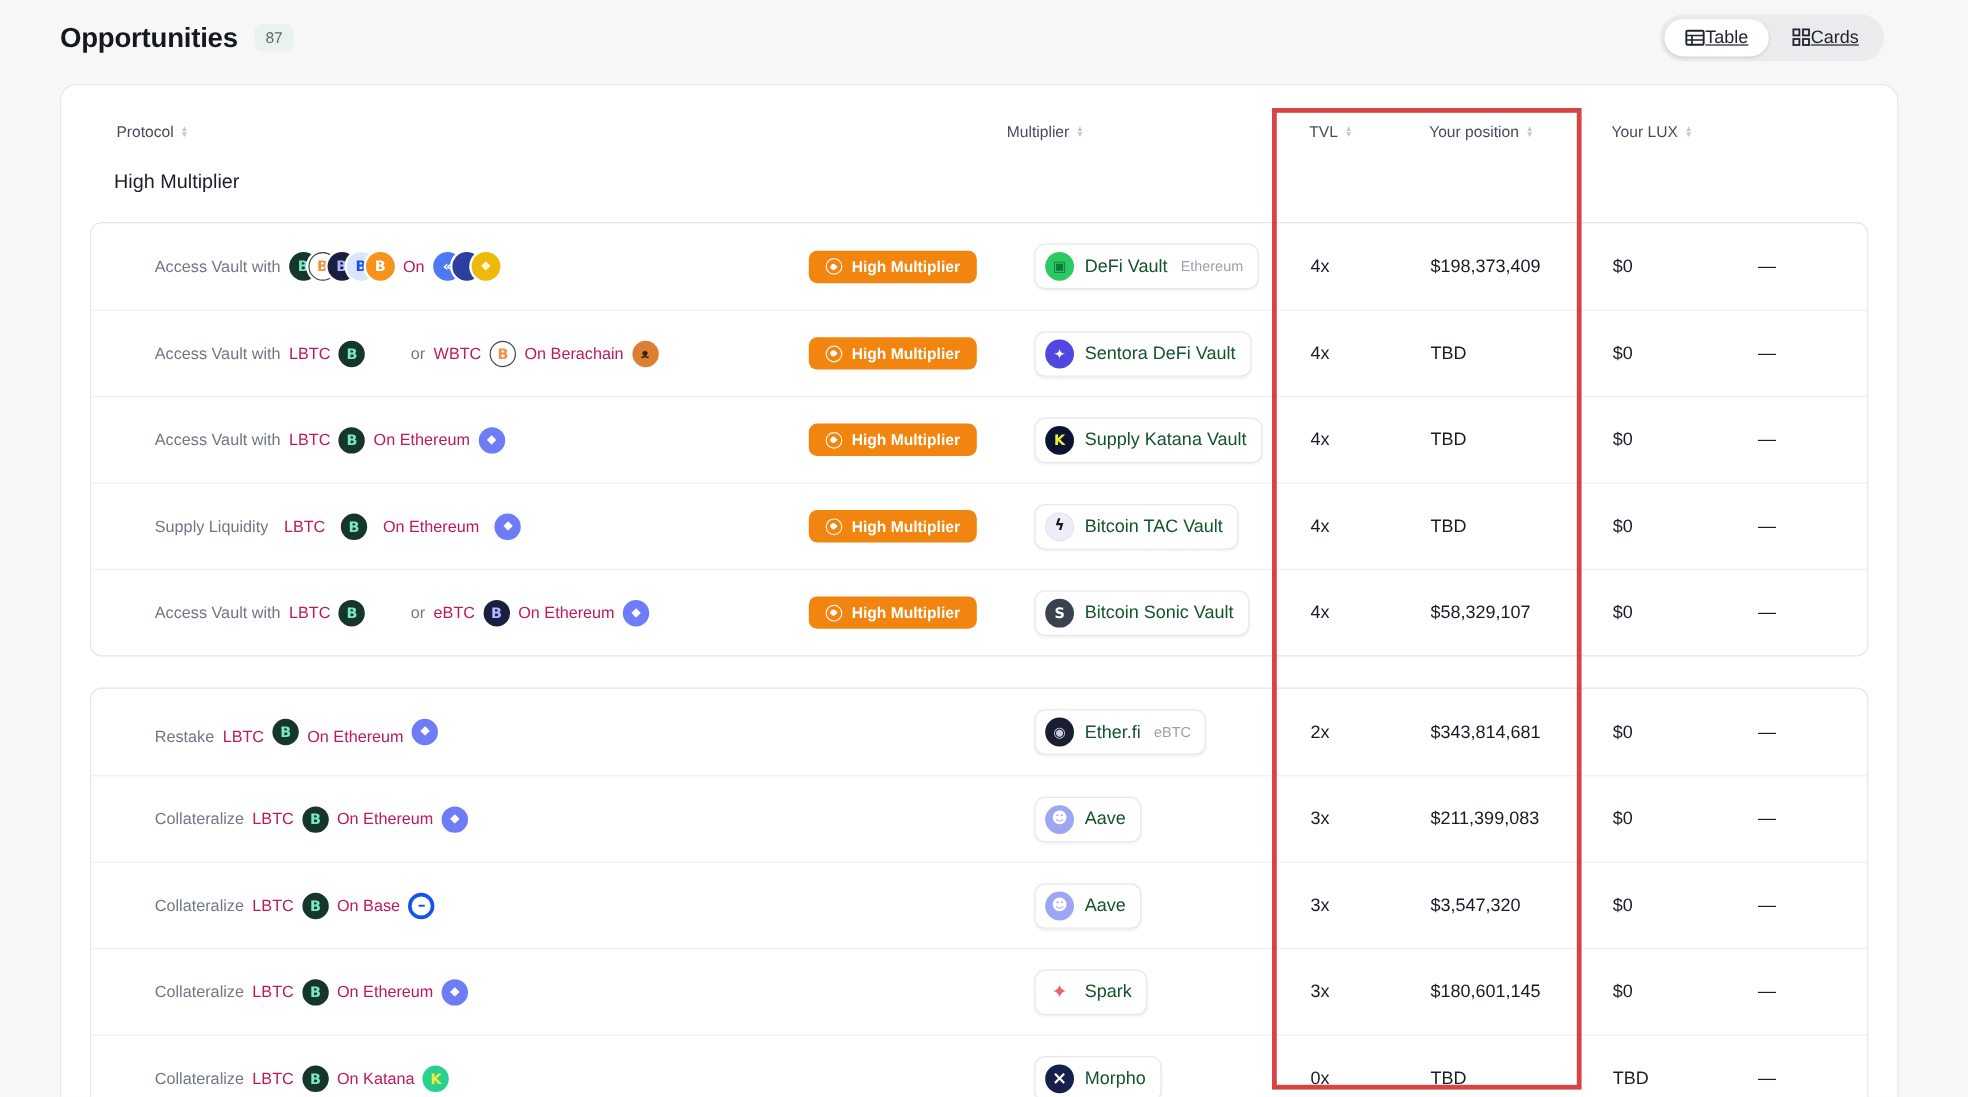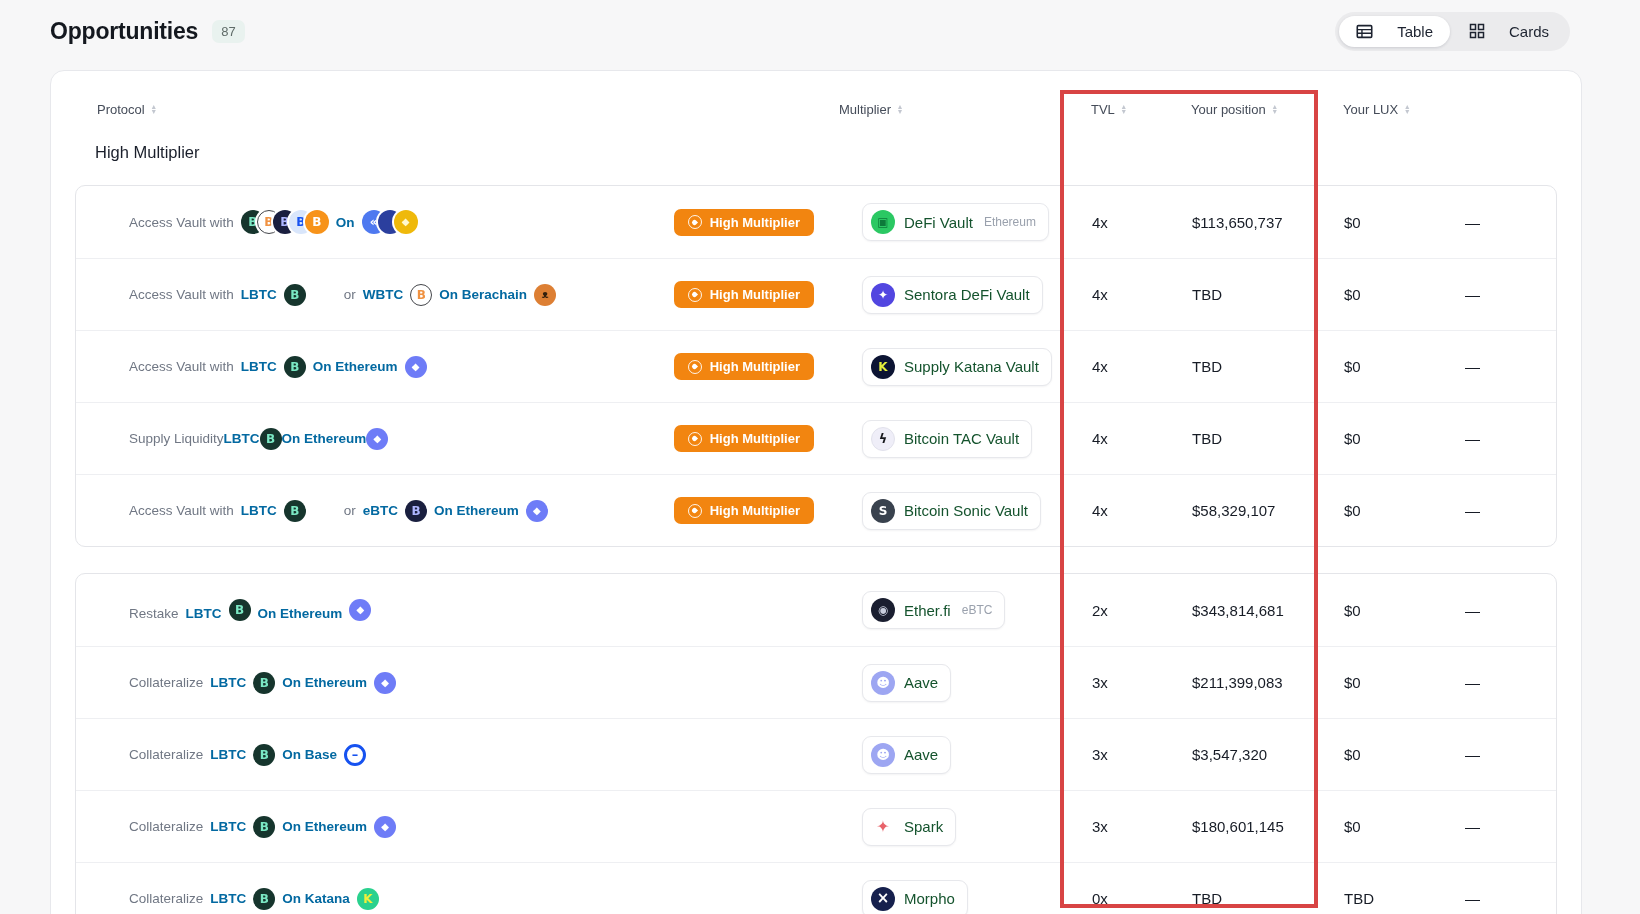--- a/index.html
+++ b/index.html
@@ -11,22 +11,22 @@
     color:#171C26;
   }
 
   
   .topbar { display:flex; justify-content:space-between; align-items:center; padding:10px 70px 0 50px; height:52px; }
   .title-wrap { display:flex; align-items:center; }
   .page-title { margin:0; font-size:23px; font-weight:700; color:#14181F; letter-spacing:-.2px; }
   .count-badge { background:#E9F2EF; color:#5F6B68; font-size:13px; padding:4px 9px; border-radius:7px; margin-left:14px; }
 
   .view-toggle { display:flex; align-items:center; background:#EBEBED; border-radius:22px; padding:4px; gap:2px; }
-  .toggle-btn { display:flex; align-items:center; gap:24px; border:none; background:transparent; border-radius:17px;
-    padding:7px 17px; font-size:15px; color:#1D2330; font-family:inherit; cursor:pointer; }
+  .toggle-btn { display:flex; align-items:center; gap:0; border:none; background:transparent; border-radius:17px;
+    padding:7px 17px; font-size:15px; color:#1D2330; font-family:inherit; cursor:pointer;text-decoration:underline; }
   .toggle-btn.active { background:#fff; box-shadow:0 1px 3px rgba(16,24,40,.14); }
   .toggle-btn svg { display:block; }
 
   
   .card { margin:18px 58px 0 50px; background:#fff; border:1px solid #E7E8EC; border-radius:14px;
     padding:18px 24px 40px 24px; height:900px; }
 
   
   .thead { display:grid; grid-template-columns:742px 252px 100px 152px 121px 1fr; align-items:center;
     padding-left:22px; height:40px; }
@@ -38,21 +38,21 @@
 
   
   .group { margin-top:18px; border:1px solid #E4E5E9; border-radius:10px; background:#fff; overflow:hidden; }
   .group + .group { margin-top:26px; }
   .row { display:grid; grid-template-columns:764px 230px 100px 152px 121px 1fr; align-items:center;
     height:72px; padding-left:22px; cursor:pointer; }
   .row + .row { border-top:1px solid #EEEFF2; }
 
   .cell { font-size:15px; color:#171C26; }
   .cell-strategy { display:flex; align-items:center; gap:7px; font-size:13.5px; color:#707784; min-width:0; }
-  .seg-bold { color:#0369a1; font-weight:700; white-space:nowrap; }
+  .seg-bold { color:#be185d; font-weight:400; white-space:nowrap; }
   .seg-text { white-space:nowrap;margin-left:31px; }
 
   
   .coin { display:inline-flex; align-items:center; justify-content:center; flex:none;
     width:22px; height:22px; border-radius:50%; font-weight:700;
     font-family:"DejaVu Sans",sans-serif; line-height:1; }
   .stack { display:inline-flex; align-items:center; }
   .stack .coin { box-shadow:0 0 0 2px #fff; }
   .stack .coin + .coin { margin-left:-8px; }
 
@@ -174,21 +174,21 @@
       </span>
     </div>
     <div class="cell cell-protocol">
       <span class="chip">
         <span class="chip-icon-slot"><span class="coin" style="height: 24px; width: 24px; background: rgb(43, 200, 99); color: rgb(13, 122, 58); font-size: 12px;">▣</span></span>
         <span class="chip-name">DeFi Vault</span>
         <span class="chip-tag">Ethereum</span>
       </span>
     </div>
     <div class="cell cell-mult">4x</div>
-    <div class="cell cell-tvl">$113,650,737</div>
+    <div class="cell cell-tvl">$198,373,409</div>
     <div class="cell cell-pos">$0</div>
     <div class="cell cell-lux">—</div>
   </div>
         <div class="row">
     <div class="cell cell-strategy">
       <span class="strategy-text" style="display:inline-flex;align-items:center;gap:7px;">
               <span class="seg-text">Access Vault with</span>
               <span class="seg-bold">LBTC</span>
               <span class="coin" style="height: 22px; width: 22px; background: rgb(22, 53, 45); color: rgb(123, 232, 196); font-size: 12px;">B</span>
               <span class="seg-text">or</span>
@@ -235,21 +235,21 @@
 
       </span>
     </div>
     <div class="cell cell-mult">4x</div>
     <div class="cell cell-tvl">TBD</div>
     <div class="cell cell-pos">$0</div>
     <div class="cell cell-lux">—</div>
   </div>
         <div class="row">
     <div class="cell cell-strategy">
-      <span class="strategy-text" style="display:inline-flex;align-items:center;gap:0;">
+      <span class="strategy-text" style="display:inline-flex;align-items:center;gap:13px;">
               <span class="seg-text">Supply Liquidity</span>
               <span class="seg-bold">LBTC</span>
               <span class="coin" style="height: 22px; width: 22px; background: rgb(22, 53, 45); color: rgb(123, 232, 196); font-size: 12px;">B</span>
               <span class="seg-bold">On Ethereum</span>
               <span class="coin" style="height: 22px; width: 22px; background: rgb(110, 124, 247); color: rgb(255, 255, 255); font-size: 10px;">◆</span>
             </span>
       <span class="hm-badge" style="background: rgb(242, 133, 16);">
         <span class="flame"></span>
         <span class="hm-label">High Multiplier</span>
       </span>

